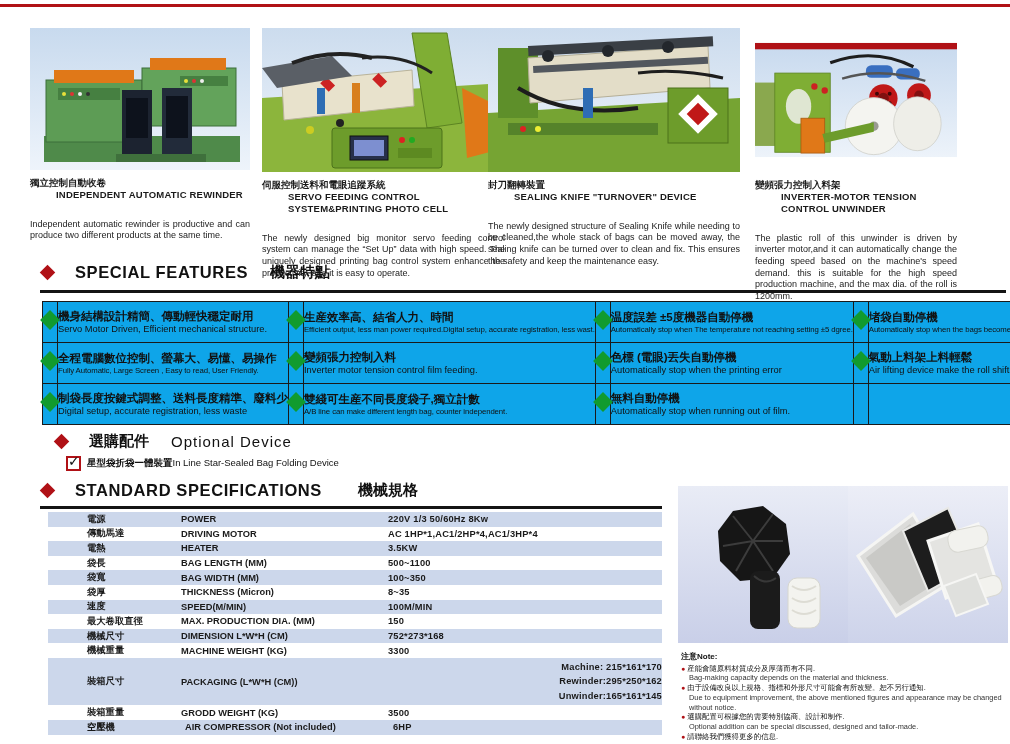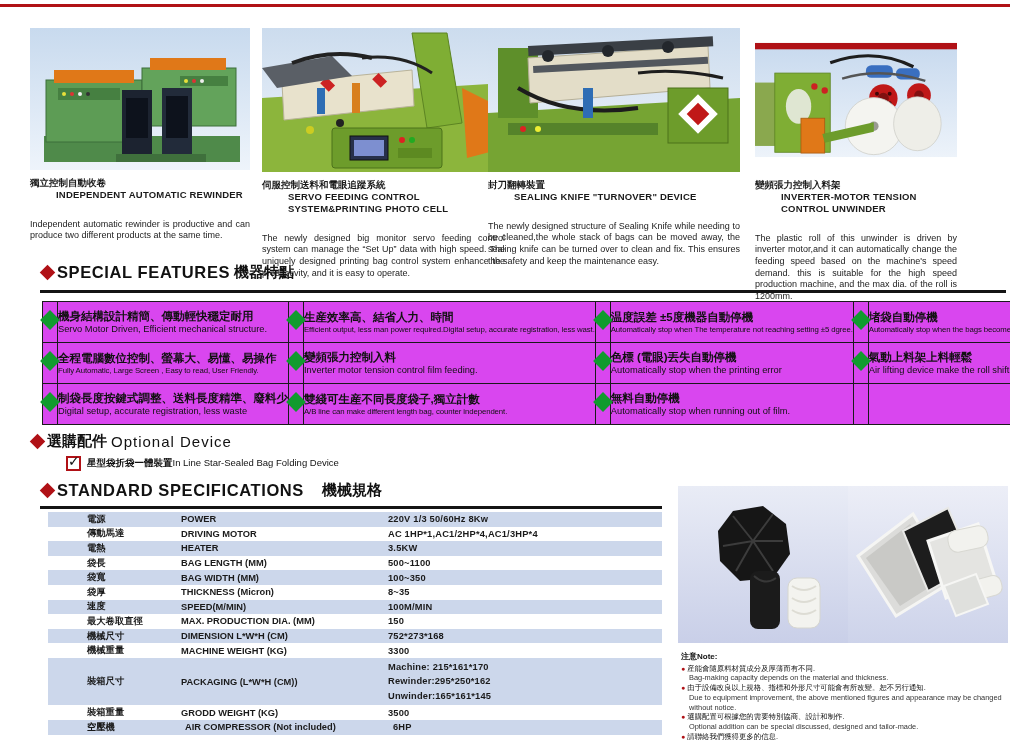--- a/index.html
+++ b/index.html
@@ -8,29 +8,29 @@
   .topline{position:absolute;left:0;top:4px;width:1010px;height:3px;background:#b01116;}
 
   
   .photocol{position:absolute;top:28px;}
   .photo{width:100%;border:0;display:block;}
   .cap{margin-top:7px;font-size:9.5px;font-weight:bold;line-height:1.25;color:#1a1a1a;}
   .cap .en{letter-spacing:.2px;padding-left:26px;}
   .desc{margin-top:18px;font-size:9px;line-height:1.3;color:#222;text-align:justify;}
 
   
-  .sechead{position:absolute;display:flex;align-items:center;gap:4px;}
+  .sechead{position:absolute;display:flex;align-items:center;gap:22px;}
   .red-diamond{width:11px;height:11px;background:#b01116;transform:rotate(45deg);flex:0 0 auto;}
   .sechead .t-en{font-size:16.5px;font-weight:bold;letter-spacing:.6px;color:#111;}
   .sechead .t-zh{font-size:15px;font-weight:bold;color:#111;}
   .rule{position:absolute;height:3px;background:#141414;}
 
   
   table.features{position:absolute;left:42px;top:301px;border-collapse:collapse;table-layout:fixed;}
-  table.features td{border:1.6px solid #1a1a1a;padding:0;vertical-align:middle;height:40px;background:#d946ef;}
+  table.features td{border:1.6px solid #1a1a1a;padding:0;vertical-align:middle;height:40px;background:#0ea5e9;}
   td.dmd{width:37px;text-align:center;}
   td.ftxt{width:192px;padding:2px 4px 2px 7px;}
   .green-diamond{display:inline-block;width:14px;height:14px;background:#119b2e;transform:rotate(45deg);}
   .fzh{font-size:11.5px;font-weight:bold;line-height:1.25;white-space:nowrap;overflow:hidden;}
   .fen{font-size:9.3px;line-height:1.2;color:#111;white-space:nowrap;overflow:hidden;}
   .fen.long{font-size:7.8px;letter-spacing:-0.1px;}
 
   
   .optitem{position:absolute;left:66px;top:456px;display:flex;align-items:center;gap:6px;}
   .chk{width:11px;height:11px;border:2px solid #b01116;position:relative;flex:0 0 auto;}
@@ -39,21 +39,21 @@
   .optlabel .zh{font-weight:bold;}
 
   
   .spec{position:absolute;left:48px;top:512px;width:614px;}
   .srow{display:grid;grid-template-columns:133px 207px 274px;align-items:center;min-height:14.6px;
         font-size:9.3px;font-weight:bold;color:#1a1a1a;}
   .srow.blue{background:#ccd7eb;}
   .srow .c1{padding-left:39px;}
   .srow .c3{letter-spacing:.2px;}
   .srow.multi{align-items:flex-start;padding:2px 0;}
-  .vlines div{line-height:14.5px;}
+  .vlines div{line-height:14.5px;text-align:right;}
   .srow.multi .c1,.srow.multi .c2{align-self:center;}
 
   
   .bagphoto{position:absolute;top:486px;height:157px;}
 
   
   .notes{position:absolute;left:681px;top:652px;width:326px;font-size:7.4px;line-height:1.32;color:#222;}
   .notes .ntitle{font-weight:bold;font-size:8px;color:#111;margin-bottom:1px;}
   .nitem .zh{color:#111;}
   .nitem .bullet{color:#b01116;font-size:7px;margin-right:2px;}
@@ -279,21 +279,21 @@
       <td class="ftxt">
         <div class="fzh">無料自動停機</div>
         <div class="fen">Automatically stop when running out of film.</div>
       </td>
       <td class="dmd"></td>
       <td class="ftxt"></td>
     </tr>
   </tbody>
     </table>
 
-  <div class="sechead" style="left:32px;top:432px;">
+  <div class="sechead" style="left:56px;top:432px;">
     <span class="red-diamond"></span>
     <span class="t-zh">選購配件</span>
     <span class="t-zh" style="font-weight:normal;letter-spacing:1px;">Optional Device</span>
   </div>
   <div class="optitem">
     <span class="chk"></span>
     <span class="optlabel"><span class="zh">星型袋折袋一體裝置</span><span>In Line Star-Sealed Bag Folding Device</span></span>
   </div>
 
   <div class="sechead" style="left:42px;top:481px;">

